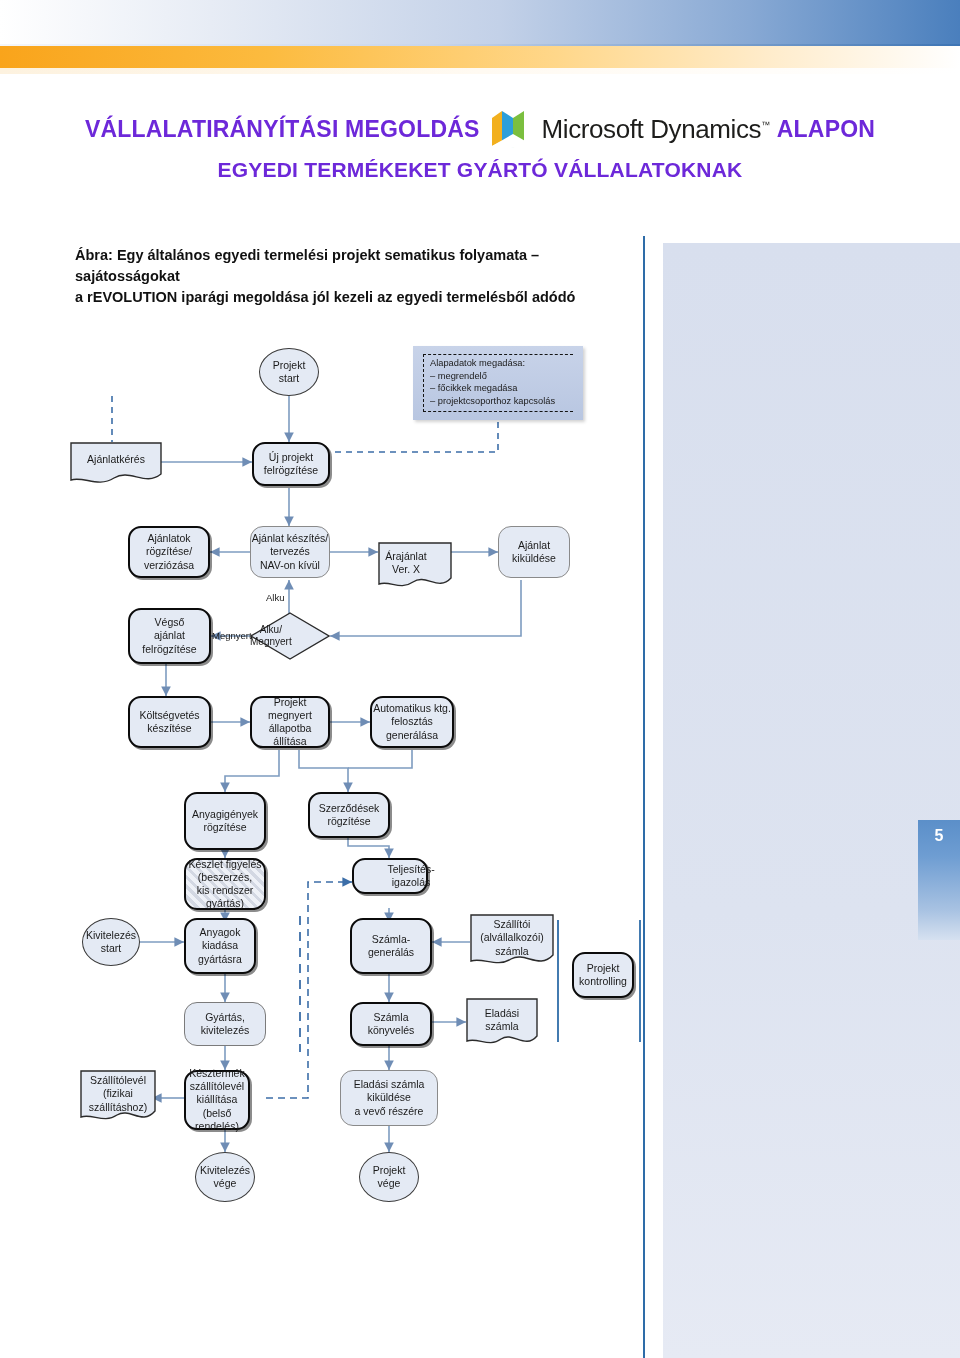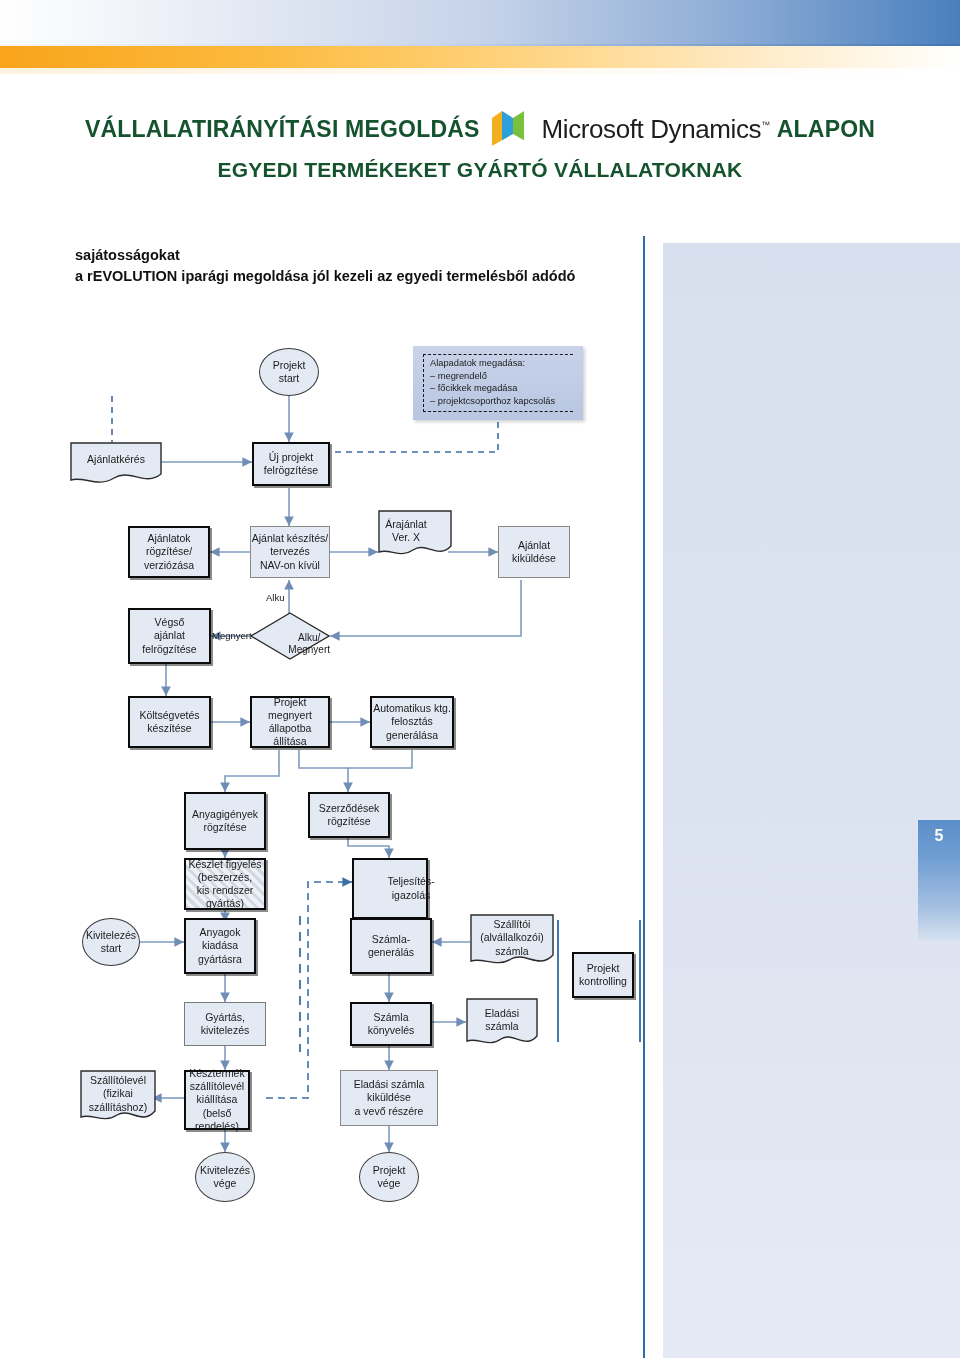--- a/index.html
+++ b/index.html
@@ -29,21 +29,21 @@
     position:absolute; left:0; top:68px; width:960px; height:6px;
     background: linear-gradient(to right, #fdf2df 0%, #fffaf2 50%, #ffffff 100%);
   }
 
   
   #title-row {
     position:absolute; left:0; top:108px; width:960px;
     display:flex; align-items:center; justify-content:center; gap:2px;
   }
   .h-blue {
-    color:#14532d; font-weight:bold; font-size:23px; letter-spacing:.2px;
+    color:#6d28d9; font-weight:bold; font-size:23px; letter-spacing:.2px;
     white-space:nowrap;
   }
   #dyn-logo { width:50px; height:42px; position:relative; margin:0 2px 0 6px; }
   #ms-word {
     font-size:26px; color:#1d1d1b; font-family:"Liberation Sans", sans-serif;
     letter-spacing:-.4px; white-space:nowrap;
   }
   #tm { font-size:9px; vertical-align:super; }
   #subtitle-row {
     position:absolute; left:0; top:158px; width:960px; text-align:center;
@@ -65,20 +65,21 @@
 
   
   #flow { position:absolute; left:0; top:330px; width:960px; height:900px; }
   #flow svg { position:absolute; left:0; top:0; }
 
   .node {
     position:absolute;
     display:flex; align-items:center; justify-content:center; text-align:center;
     font-size:10.5px; line-height:1.25; color:#1a1a1a;
     background:#e4eaf4;
+    border-radius:13px;
   }
   .proc      { border:2.5px solid #0b0b0b; box-shadow:2px 2px 0 rgba(0,0,0,.45); }
   .proc-gray { border:1.6px solid #7b7b7b; }
   .proc-thin { border:1.2px solid #8a8a8a; }
   .hatch {
     background:
       repeating-linear-gradient(45deg, #d3d8e3 0 3px, #eef1f7 3px 7px);
   }
   .term {
     border:1.4px solid #3a3a3a; border-radius:50%;
@@ -99,22 +100,22 @@
     border-top:1.6px dashed #141414; padding-bottom:4px;
   }
   .doc { position:absolute; }
   .doc .txt {
     position:absolute; left:0; top:0; width:100%; height:100%;
     display:flex; align-items:center; justify-content:center; text-align:center;
     font-size:10.5px; line-height:1.25; color:#1a1a1a; padding-bottom:8px;
   }
   .diamond { position:absolute; }
   .diamond .txt {
-    position:absolute; left:0; top:8px; width:100%; height:100%;
-    display:flex; align-items:center; justify-content:flex-end; text-align:center;
+    position:absolute; left:0; top:0; width:100%; height:100%;
+    display:flex; align-items:center; justify-content:flex-start; text-align:center;
     font-size:10px; line-height:1.25; color:#1a1a1a;
   }
   .edge-label {
     position:absolute; font-size:9.5px; color:#1a1a1a; background:transparent;
     white-space:nowrap;
   }
 </style>
 </head>
 <body>
 
@@ -136,20 +137,21 @@
     </svg>
   </span>
   <span id="ms-word"><span>Microsoft Dynamics</span><span id="tm">™</span></span>
   <span class="h-blue" style="margin-left:5px">ALAPON</span>
 </div>
 <div id="subtitle-row">
   <span class="h-blue" style="font-size:21px">EGYEDI TERMÉKEKET GYÁRTÓ VÁLLALATOKNAK</span>
 </div>
 
 <div id="caption">
+  <div>Ábra: Egy általános egyedi termelési projekt sematikus folyamata –</div>
   <div>sajátosságokat</div>
   <div>a rEVOLUTION iparági megoldása jól kezeli az egyedi termelésből adódó</div>
 </div>
 
 <div id="right-rule"></div>
 <div id="right-panel"></div>
 <div id="page-badge">
   <span>5</span>
 </div>
 
@@ -285,21 +287,21 @@
   </div>
 
   <div class="node proc-thin" style="left:250px; top:196px; width:80px; height:52px;">
     <div>
       <div>Ajánlat készítés/</div>
       <div>tervezés</div>
       <div>NAV-on kívül</div>
     </div>
   </div>
 
-  <div class="doc" style="left:378px; top:180px; width:56px; height:50px;">
+  <div class="doc" style="left:378px; top:212px; width:56px; height:50px;">
     <svg width="74" height="50" viewBox="0 0 74 50" preserveAspectRatio="none">
       <path d="M1,1 H73 V36 C60,50 48,31 35,40 C22,49 12,38 1,42 Z" fill="#e4eaf4" stroke="#2b2b2b" stroke-width="1.4"></path>
     </svg>
     <div class="txt">
         <div>
       <div>Árajánlat</div>
       <div>Ver. X</div>
     </div>
       </div>
   </div>
@@ -374,21 +376,21 @@
 
   <div class="node proc hatch" style="left:184px; top:528px; width:82px; height:52px;">
     <div>
       <div>Készlet figyelés</div>
       <div>(beszerzés,</div>
       <div>kis rendszer</div>
       <div>gyártás)</div>
     </div>
   </div>
 
-  <div class="node proc" style="left:352px; top:528px; width:76px; height:61px;padding-left:42px;">
+  <div class="node proc" style="left:352px; top:528px; width:76px; height:36px;padding-left:42px;">
     <div>
       <div>Teljesítés-</div>
       <div>igazolás</div>
     </div>
   </div>
 
   <div class="term node" style="left:82px; top:588px; width:58px; height:48px;">
     <div>
       <div>Kivitelezés</div>
       <div>start</div>

